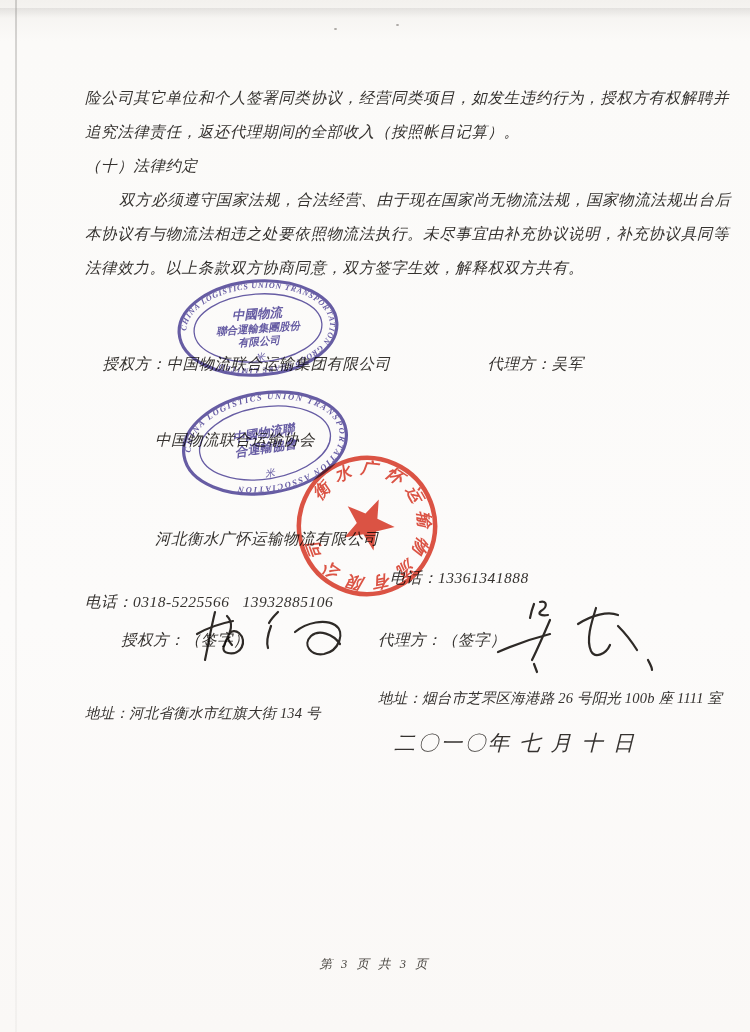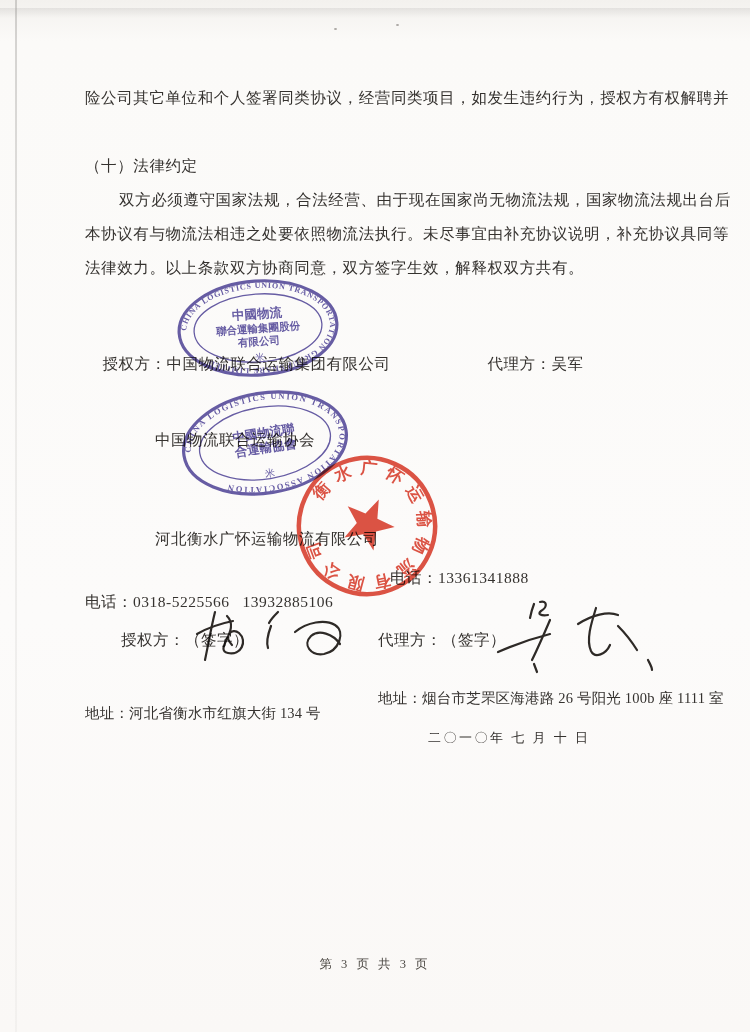--- a/index.html
+++ b/index.html
@@ -2,47 +2,48 @@
 <html><head>
 <meta charset="utf-8">
 <style>
   html,body{margin:0;padding:0;}
   body{
     width:750px;height:1032px;position:relative;overflow:hidden;
     background:linear-gradient(180deg,#f3f1ee 0%,#fbfaf8 4%,#fcfbfa 60%,#faf8f6 100%);
     font-family:"Liberation Serif","DejaVu Serif",serif;
     color:#35322f;
   }
-  .paper{position:absolute;inset:0;}
+  .paper{position:absolute;inset:0;font-style:italic;}
   .crease{position:absolute;left:15px;top:0;width:2px;height:1032px;
     background:linear-gradient(180deg,rgba(160,158,155,.45),rgba(190,188,185,.25) 40%,rgba(200,198,195,.15));}
   .topshadow{position:absolute;left:0;top:8px;width:750px;height:10px;
     background:linear-gradient(180deg,rgba(150,148,146,.18),rgba(255,255,255,0));}
   .speck{position:absolute;width:3px;height:2px;background:#6b6660;border-radius:50%;opacity:.55;}
   .line{position:absolute;font-size:15.5px;letter-spacing:.6px;white-space:pre;}
   .body-line{font-size:15.5px;}
   .row{position:absolute;white-space:pre;font-size:15.5px;letter-spacing:.5px;}
   .small{font-size:14.5px;letter-spacing:.2px;}
   .footer{position:absolute;left:50%;transform:translateX(-50%);top:948px;
     font-size:12.5px;letter-spacing:3px;color:#4a4742;margin-top:8px;}
-  .date{position:absolute;left:428px;top:729px;font-size:13px;letter-spacing:2.5px;white-space:pre;}
+  .date{position:absolute;left:394px;top:729px;font-size:21px;letter-spacing:2.5px;white-space:pre;}
   .stamp{position:absolute;mix-blend-mode:multiply;}
   .stamp svg{display:block;width:100%;height:100%;}
   .sig{position:absolute;mix-blend-mode:multiply;}
 </style>
 </head>
 <body>
 
 <div class="paper">
   <div class="crease"></div>
   <div class="topshadow"></div>
   <div class="speck" style="left:334px;top:28px;"></div>
   <div class="speck" style="left:396px;top:24px;"></div>
 
   <div class="line body-line" style="left:85px;top:88px;">险公司其它单位和个人签署同类协议，经营同类项目，如发生违约行为，授权方有权解聘并</div>
+  <div class="line body-line" style="left:85px;top:122px;">追究法律责任，返还代理期间的全部收入（按照帐目记算）。</div>
   <div class="line body-line" style="left:85px;top:156px;">（十）法律约定</div>
   <div class="line body-line" style="left:119px;top:190px;">双方必须遵守国家法规，合法经营、由于现在国家尚无物流法规，国家物流法规出台后</div>
   <div class="line body-line" style="left:85px;top:224px;">本协议有与物流法相违之处要依照物流法执行。未尽事宜由补充协议说明，补充协议具同等</div>
   <div class="line body-line" style="left:85px;top:258px;">法律效力。以上条款双方协商同意，双方签字生效，解释权双方共有。</div>
 
   <div class="row" style="left:85px;top:336px;">
     <span>授权方：</span><span>中国物流联合运输集团有限公司</span>
   </div>
   <div class="row" style="left:470px;top:336px;">
     <span>代理方：</span><span>吴军</span>

